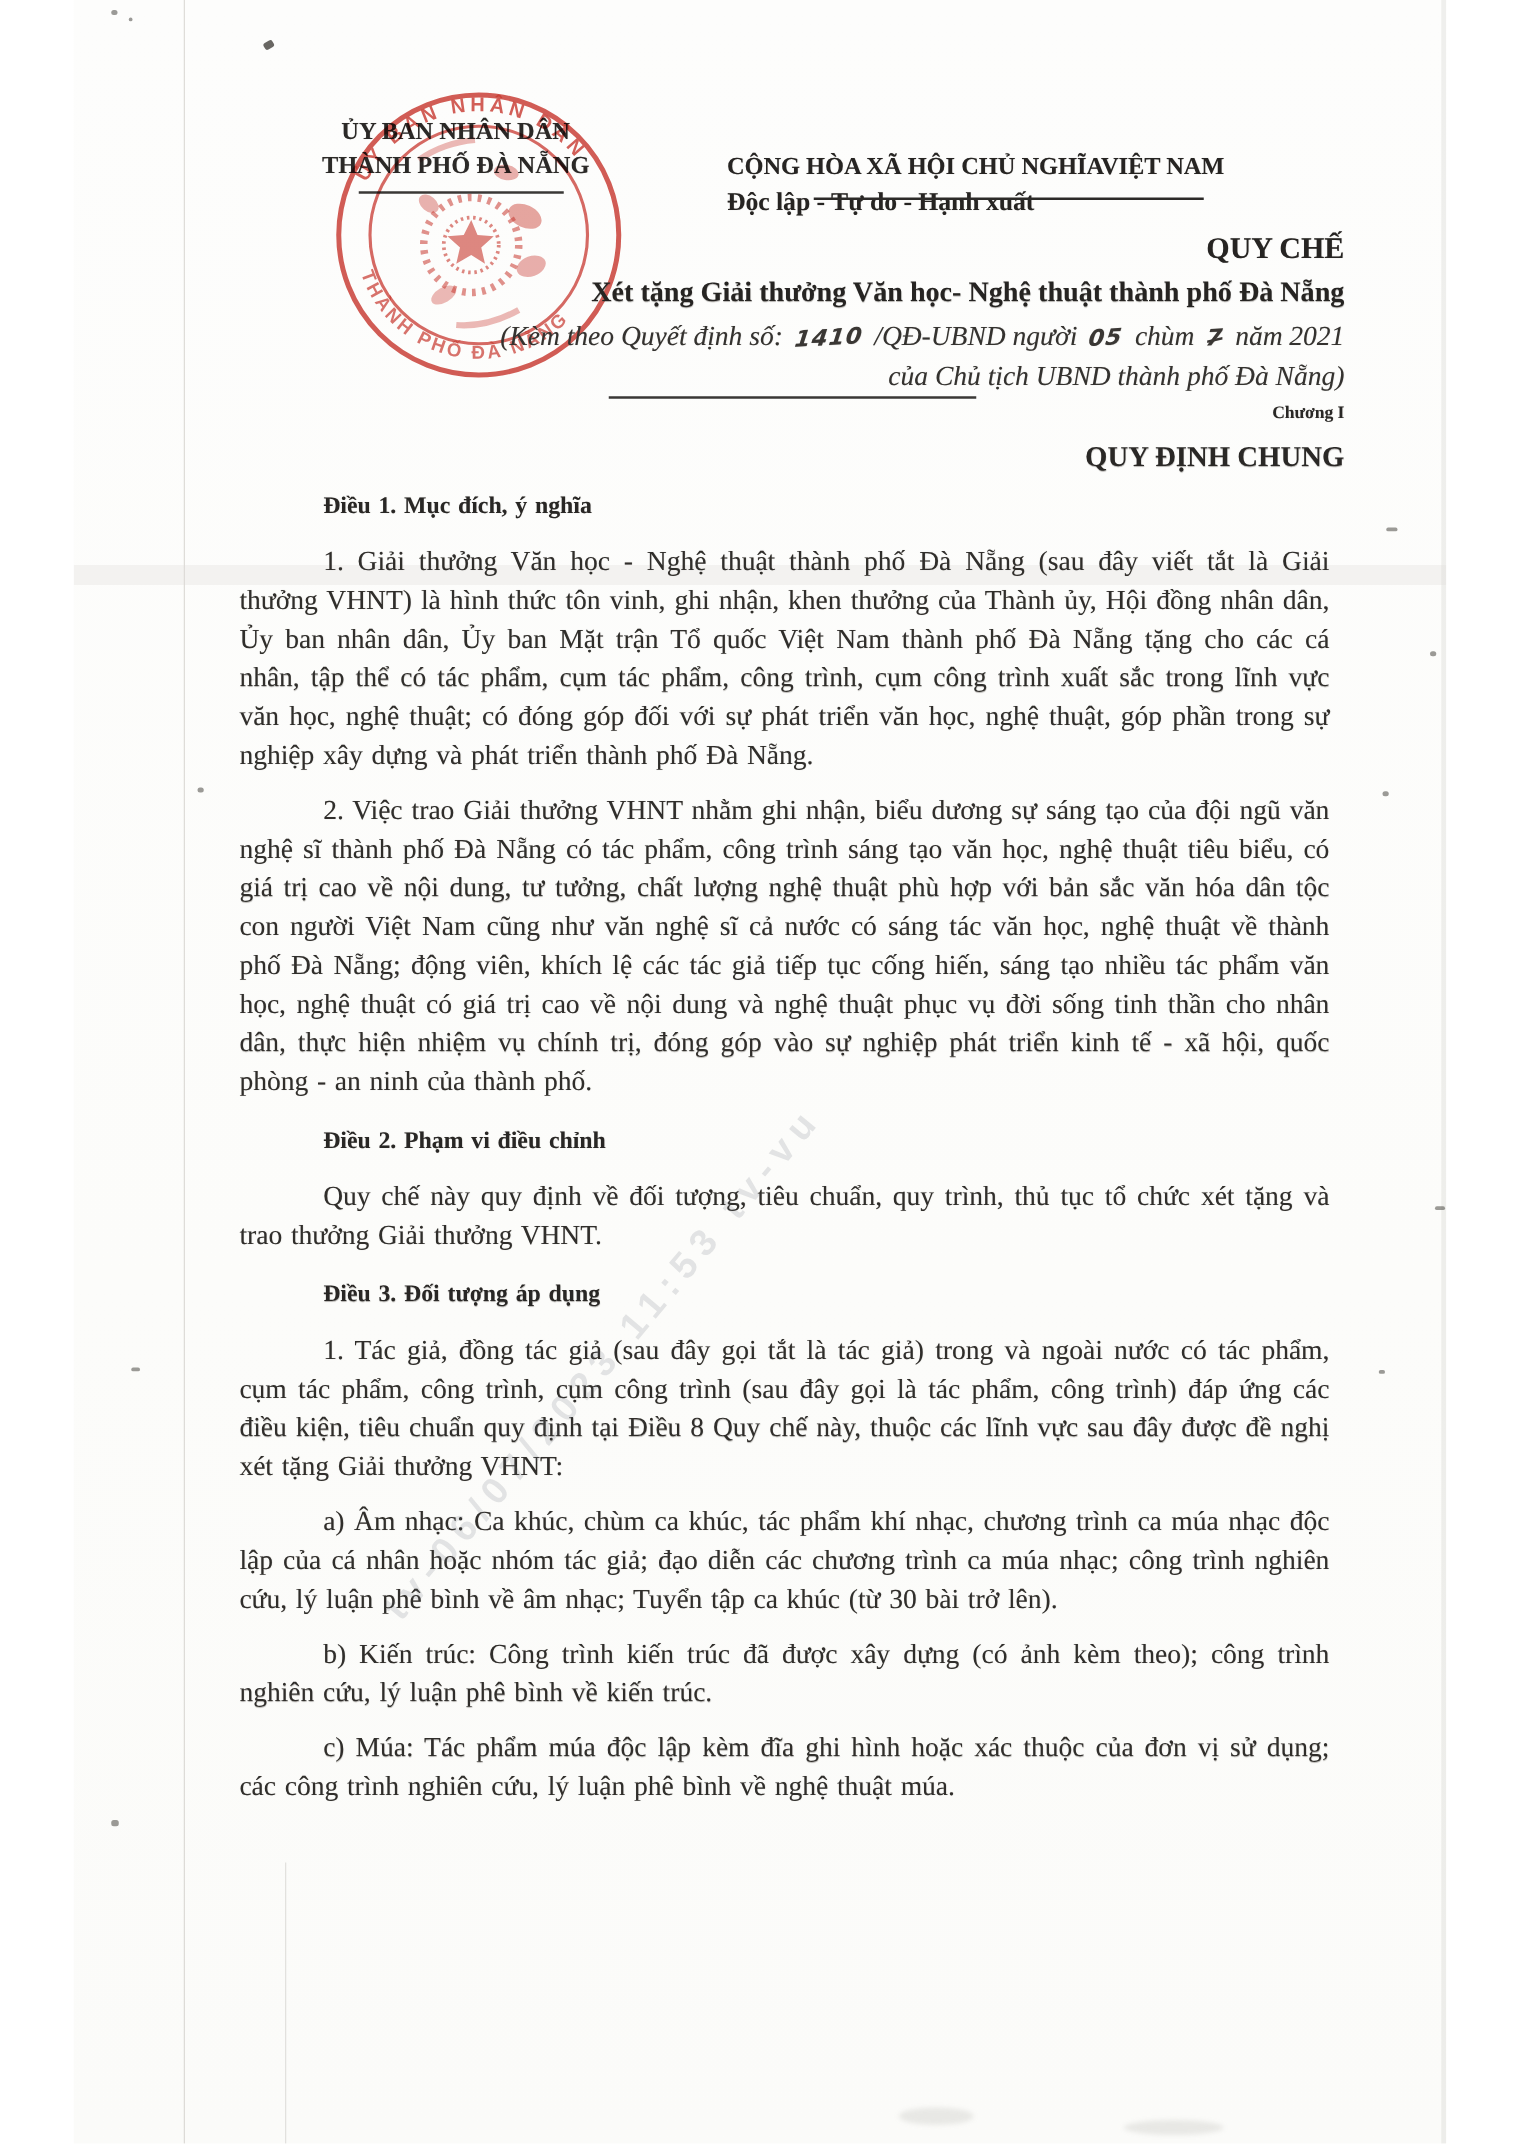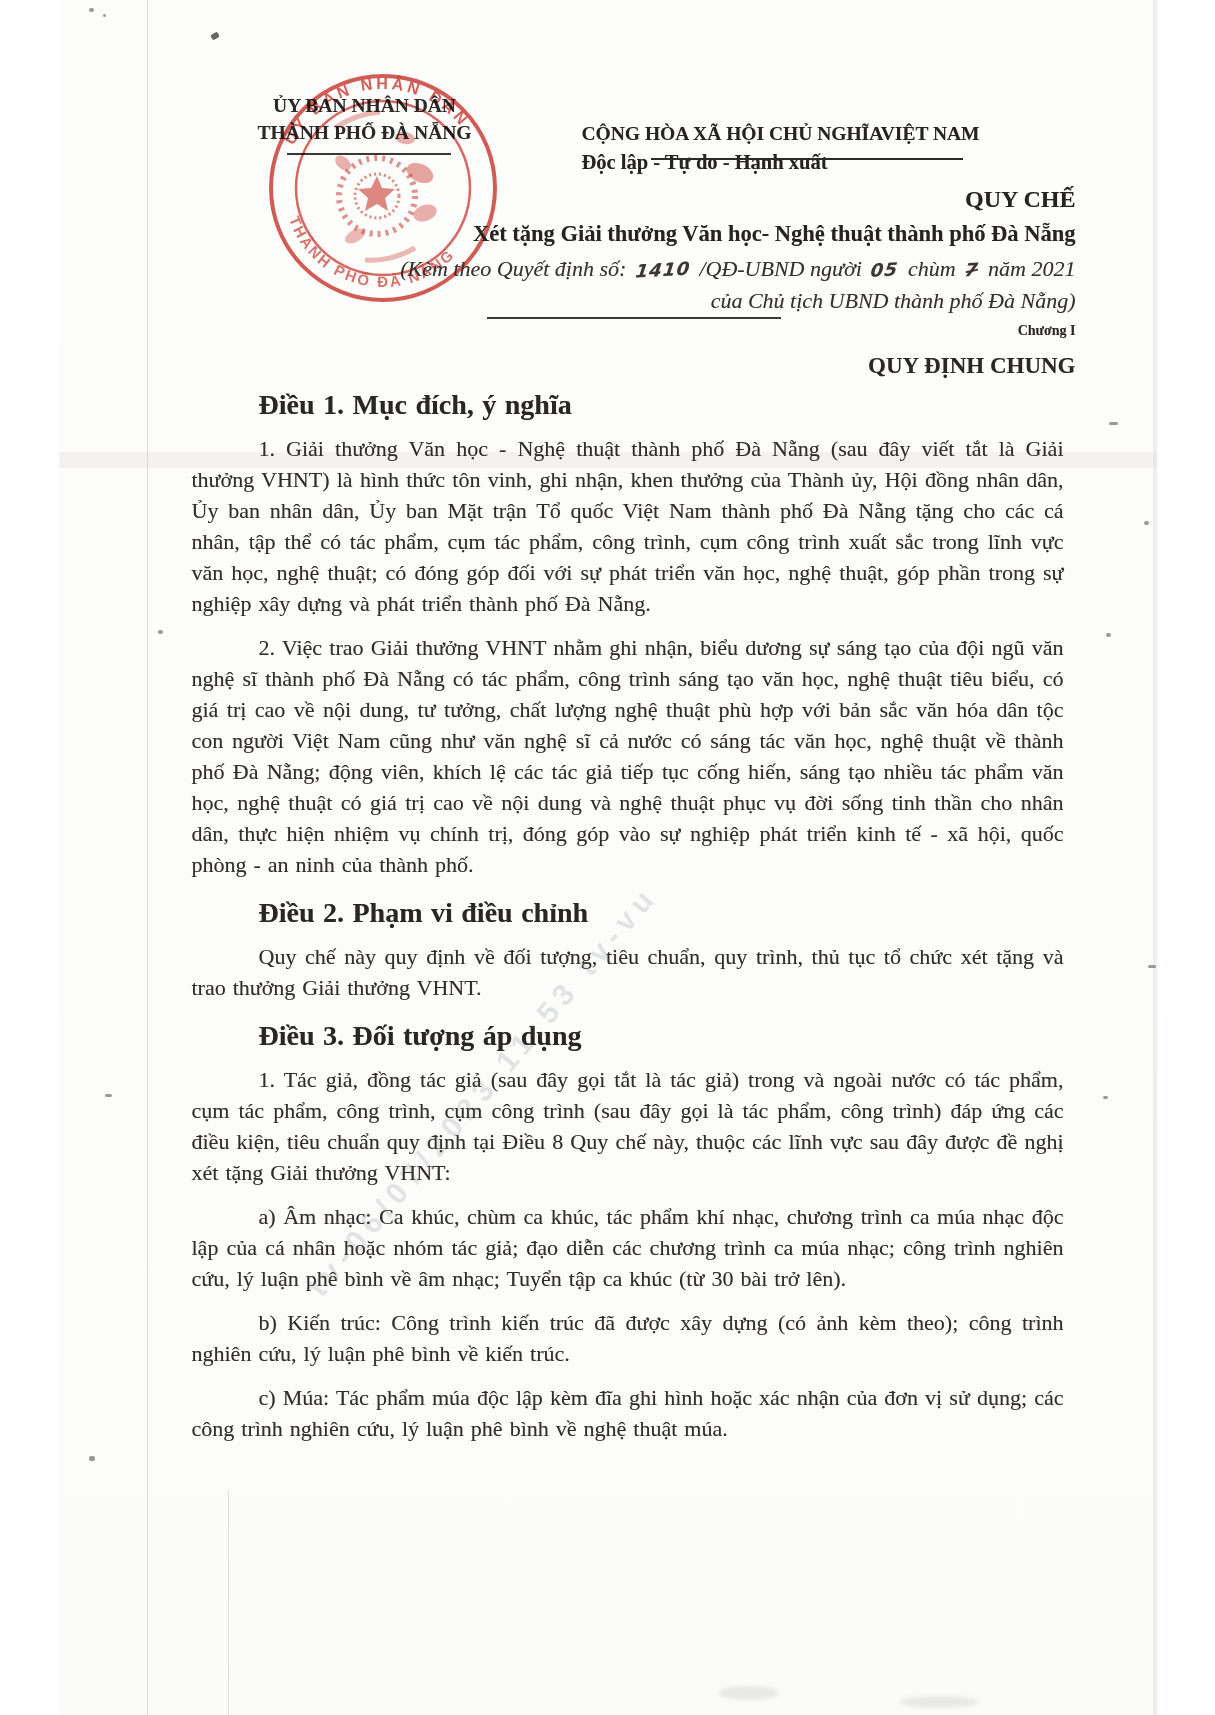--- a/index.html
+++ b/index.html
@@ -47,21 +47,21 @@
     font-family:"DejaVu Sans","Liberation Sans",sans-serif;
     font-weight:bold;font-style:italic;font-size:18px;letter-spacing:1px;
     display:inline-block;transform:skewX(-10deg) rotate(-3deg);
     margin:0 4px;color:#3a3734;position:relative;
   }
   .m7::before{content:'';position:absolute;left:8%;top:50%;width:90%;height:1.6px;
     background:#3a3734;transform:rotate(-10deg);}
   
   .doc-body{position:absolute;left:133px;top:389px;width:872px;
     font-size:22px;line-height:31px;text-align:justify;color:#302e2b;word-spacing:1.5px;}
-  .doc-body h3{font-size:28px;line-height:31px;margin:17px 0 13px 67px;font-weight:bold;
+  .doc-body h3{font-size:19px;line-height:31px;margin:17px 0 13px 67px;font-weight:bold;
     text-align:left;color:#292725;}
   .doc-body h3:first-child{margin-top:0;}
   .doc-body p{margin:0 0 13px 0;text-indent:67px;}
 </style>
 </head>
 <body>
 
 <div class="page">
 
   <div class="vline"></div>
@@ -130,21 +130,21 @@
     <p>1. Giải thưởng Văn học - Nghệ thuật thành phố Đà Nẵng (sau đây viết tắt là Giải thưởng VHNT) là hình thức tôn vinh, ghi nhận, khen thưởng của Thành ủy, Hội đồng nhân dân, Ủy ban nhân dân, Ủy ban Mặt trận Tổ quốc Việt Nam thành phố Đà Nẵng tặng cho các cá nhân, tập thể có tác phẩm, cụm tác phẩm, công trình, cụm công trình xuất sắc trong lĩnh vực văn học, nghệ thuật; có đóng góp đối với sự phát triển văn học, nghệ thuật, góp phần trong sự nghiệp xây dựng và phát triển thành phố Đà Nẵng.</p>
     <p>2. Việc trao Giải thưởng VHNT nhằm ghi nhận, biểu dương sự sáng tạo của đội ngũ văn nghệ sĩ thành phố Đà Nẵng có tác phẩm, công trình sáng tạo văn học, nghệ thuật tiêu biểu, có giá trị cao về nội dung, tư tưởng, chất lượng nghệ thuật phù hợp với bản sắc văn hóa dân tộc con người Việt Nam cũng như văn nghệ sĩ cả nước có sáng tác văn học, nghệ thuật về thành phố Đà Nẵng; động viên, khích lệ các tác giả tiếp tục cống hiến, sáng tạo nhiều tác phẩm văn học, nghệ thuật có giá trị cao về nội dung và nghệ thuật phục vụ đời sống tinh thần cho nhân dân, thực hiện nhiệm vụ chính trị, đóng góp vào sự nghiệp phát triển kinh tế - xã hội, quốc phòng - an ninh của thành phố.</p>
 
     <h3>Điều 2. Phạm vi điều chỉnh</h3>
     <p>Quy chế này quy định về đối tượng, tiêu chuẩn, quy trình, thủ tục tổ chức xét tặng và trao thưởng Giải thưởng VHNT.</p>
 
     <h3>Điều 3. Đối tượng áp dụng</h3>
     <p>1. Tác giả, đồng tác giả (sau đây gọi tắt là tác giả) trong và ngoài nước có tác phẩm, cụm tác phẩm, công trình, cụm công trình (sau đây gọi là tác phẩm, công trình) đáp ứng các điều kiện, tiêu chuẩn quy định tại Điều 8 Quy chế này, thuộc các lĩnh vực sau đây được đề nghị xét tặng Giải thưởng VHNT:</p>
     <p>a) Âm nhạc: Ca khúc, chùm ca khúc, tác phẩm khí nhạc, chương trình ca múa nhạc độc lập của cá nhân hoặc nhóm tác giả; đạo diễn các chương trình ca múa nhạc; công trình nghiên cứu, lý luận phê bình về âm nhạc; Tuyển tập ca khúc (từ 30 bài trở lên).</p>
     <p>b) Kiến trúc: Công trình kiến trúc đã được xây dựng (có ảnh kèm theo); công trình nghiên cứu, lý luận phê bình về kiến trúc.</p>
-    <p>c) Múa: Tác phẩm múa độc lập kèm đĩa ghi hình hoặc xác nhận của đơn vị sử dụng; các công trình nghiên cứu, lý luận phê bình về nghệ thuật múa.</p>
+    <p>c) Múa: Tác phẩm múa độc lập kèm đĩa ghi hình hoặc xác thuộc của đơn vị sử dụng; các công trình nghiên cứu, lý luận phê bình về nghệ thuật múa.</p>
   </div>
 
   <div class="watermark">tv-06/07/2023 11:53 tv-vu</div>
 
   <div class="speck" style="left:30px;top:8px;width:5px;height:4px;"></div>
   <div class="speck" style="left:44px;top:14px;width:3px;height:3px;"></div>
   <div class="speck" style="left:152px;top:33px;width:8px;height:6px;transform:rotate(-30deg);background:rgba(55,52,48,.75);"></div>
   <div class="speck" style="left:1050px;top:422px;width:9px;height:3px;"></div>
   <div class="speck" style="left:1085px;top:521px;width:5px;height:4px;"></div>
   <div class="speck" style="left:1047px;top:633px;width:5px;height:4px;"></div>

